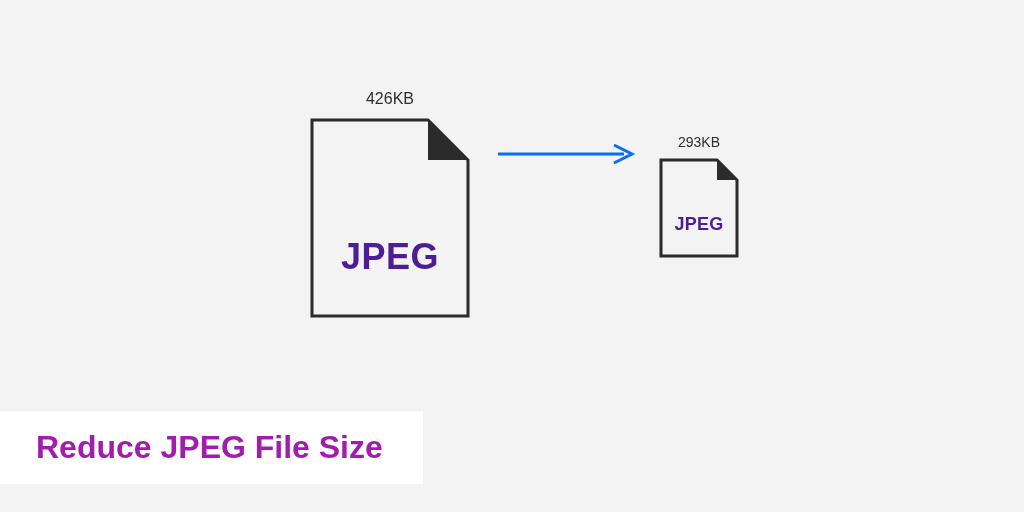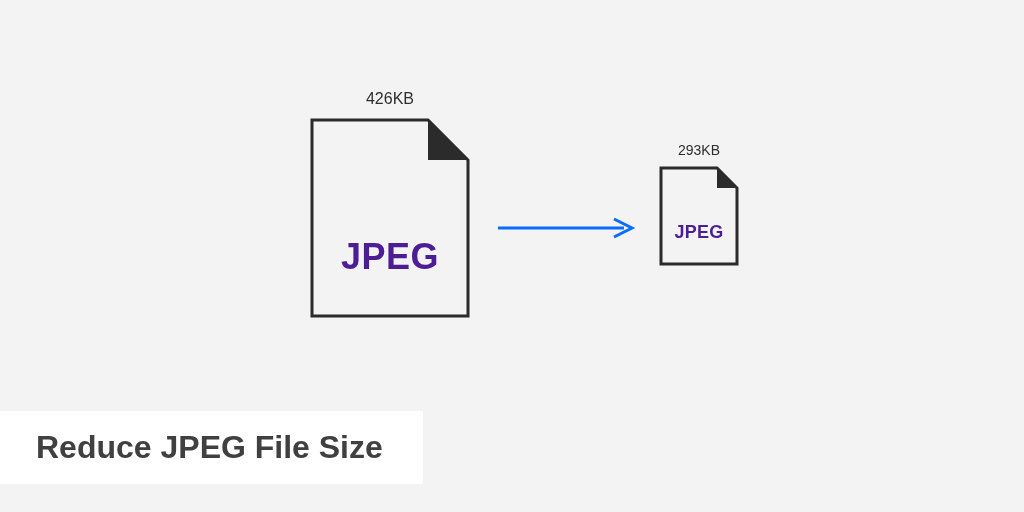--- a/index.html
+++ b/index.html
@@ -13,33 +13,33 @@
       background: #f3f3f3;
       position: relative;
       font-family: Arial, Helvetica, sans-serif;
       overflow: hidden;
     }
     .diagram {
       position: absolute;
       top: 90px;
       left: 310px;
       display: flex;
-      align-items: center;
     }
     .file-block {
       display: flex;
       flex-direction: column;
       align-items: center;
     }
     .file-large {
       width: 160px;
     }
     .file-small {
       width: 90px;
       margin-left: 18px;
+      margin-top: 44px;
     }
     .file-size-label {
       font-size: 16px;
       color: #2e2e2e;
       margin-bottom: 10px;
       font-weight: 400;
     }
     .file-size-label.small {
       font-size: 14px;
       margin-bottom: 8px;
@@ -75,21 +75,21 @@
     .arrow {
       margin-left: 26px;
       margin-top: 52px;
     }
     .title-bar {
       position: absolute;
       bottom: 28px;
       left: 0;
       background: #ffffff;
       padding: 18px 40px 18px 36px;
-      color: #404040;
+      color: #a21caf;
       font-size: 32px;
       font-weight: 700;
     }
   </style>
 </head>
 <body>
 
 <div class="diagram">
 
   <div class="file-block file-large">

